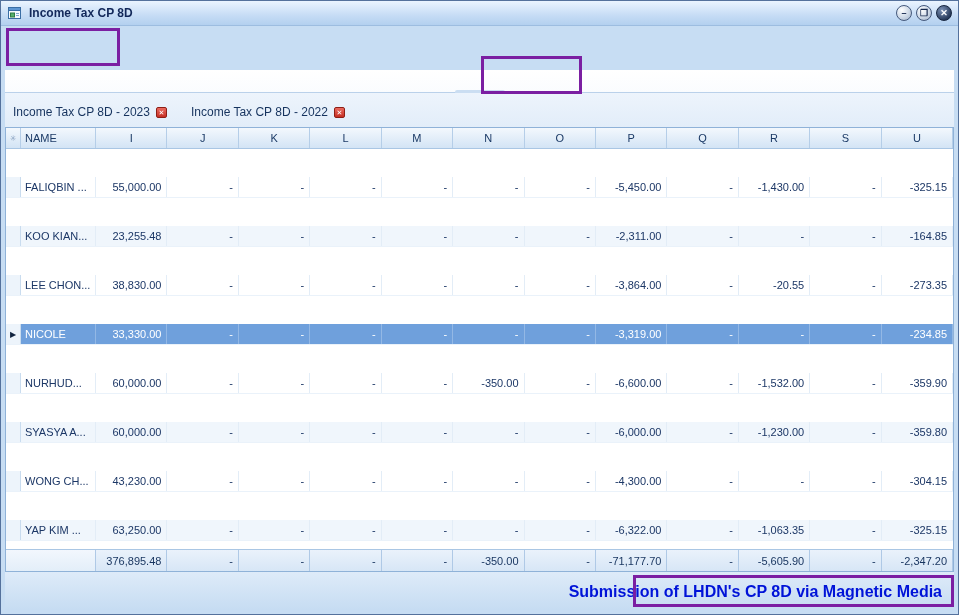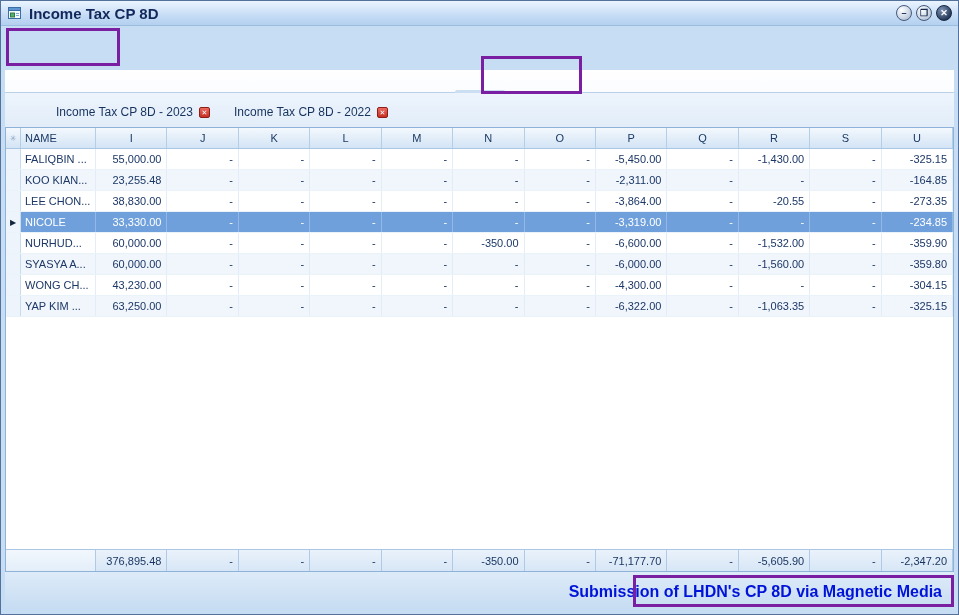--- a/index.html
+++ b/index.html
@@ -13,21 +13,21 @@
   .win-border { position:absolute; inset:0; border:1px solid #54719C; pointer-events:none; z-index:50; }
 
   
   .titlebar {
     position:absolute; left:1px; top:1px; width:957px; height:25px;
     background: linear-gradient(#EAF4FF, #C6DCF5 60%, #B3D0EF);
     border-bottom:1px solid #9DBDE0;
     display:flex; align-items:center; padding:0 6px;
   }
   .app-icon { width:16px; height:16px; margin-right:6px; flex:none; }
-  .title-text { font-size:15px; font-weight:bold; color:#12285A; flex:1; white-space:nowrap; }
+  .title-text { font-size:12px; font-weight:bold; color:#12285A; flex:1; white-space:nowrap; }
   .win-btns { display:flex; gap:4px; }
   .win-btn {
     width:16px; height:16px; border-radius:50%;
     display:flex; align-items:center; justify-content:center;
     font-size:9px; line-height:1; cursor:default;
   }
   .win-btn.min, .win-btn.max {
     background: radial-gradient(circle at 35% 30%, #FFFFFF, #CDD8E6 55%, #9FB0C8);
     border:1px solid #45597C; color:#17294E; font-weight:bold;
   }
@@ -100,21 +100,21 @@
   .grid-header {
     display:flex; flex:0 0 21px;
     background: linear-gradient(#F3F8FD, #D3E4F5);
     border-bottom:1px solid #A9C6E4;
   }
   .hcell { display:flex; align-items:center; justify-content:center; border-right:1px solid #B5CEE8; color:#1B3A66; overflow:hidden; }
   .hcell.ind { width:15px; flex:none; font-size:8px; color:#8FA6C4; }
   .hcell.name { width:75px; flex:none; justify-content:flex-start; padding-left:4px;text-align:right; }
   .hcell.val { flex:1; }
   .grid-body { flex:1; overflow:hidden; background:#FFFFFF; }
-  .grow { display:flex; height:21px; border-bottom:1px solid #EAF2FA; }
+  .grow { display:flex; height:21px; border-bottom:1px solid #EAF2FA;margin-top:28px; }
   .grow:nth-child(even) { background:#F0F6FC; }
   .grow.sel { background: var(--sel, #6FA0DC); color:#FFFFFF; }
   .cell { display:flex; align-items:center; border-right:1px solid #E3EDF7; white-space:nowrap; overflow:hidden; }
   .grow.sel .cell { border-right-color: rgba(255,255,255,0.25); }
   .cell.ind { width:15px; flex:none; background:#EDF4FB; border-right:1px solid #C9DCEF; font-size:8px; color:#10233F; justify-content:center; }
   .grow.sel .cell.ind { background:#EDF4FB; border-right-color:#C9DCEF; }
   .cell.name { width:75px; flex:none; padding-left:4px; }
   .cell.val { flex:1; justify-content:flex-end; padding-right:5px; }
   .grid-summary { flex:0 0 22px; display:flex; border-top:1px solid #A9C6E4; background:#E4EEF9; }
   .scell {
@@ -177,21 +177,21 @@
     <span class="play-icon"></span>
     <span class="apply-label">Apply</span>
   </div>
 </div>
 
 <div class="splitline"></div>
 <div class="grip"></div>
 
 <div class="tabbar" id="tab-bar">
     <div class="tab">
-      <div class="tab-label" style="display: inline; margin-left: 43px;">Income Tax CP 8D - 2023</div>
+      <div class="tab-label" style="display: inline;">Income Tax CP 8D - 2023</div>
       <div class="tab-close">✕</div>
     </div>
     <div class="tab">
       <div class="tab-label" style="display: inline;">Income Tax CP 8D - 2022</div>
       <div class="tab-close">✕</div>
     </div>
   </div>
 
 <div class="grid">
   <div class="grid-header" id="grid-header">
@@ -296,21 +296,21 @@
         <div class="cell name">SYASYA A...</div>
         <div class="cell val">60,000.00</div>
         <div class="cell val">-</div>
         <div class="cell val">-</div>
         <div class="cell val">-</div>
         <div class="cell val">-</div>
         <div class="cell val">-</div>
         <div class="cell val">-</div>
         <div class="cell val">-6,000.00</div>
         <div class="cell val">-</div>
-        <div class="cell val">-1,560.00</div>
+        <div class="cell val">-1,230.00</div>
         <div class="cell val">-</div>
         <div class="cell val">-359.80</div>
       </div>
       <div class="grow">
         <div class="cell ind"></div>
         <div class="cell name">WONG CH...</div>
         <div class="cell val">43,230.00</div>
         <div class="cell val">-</div>
         <div class="cell val">-</div>
         <div class="cell val">-</div>

